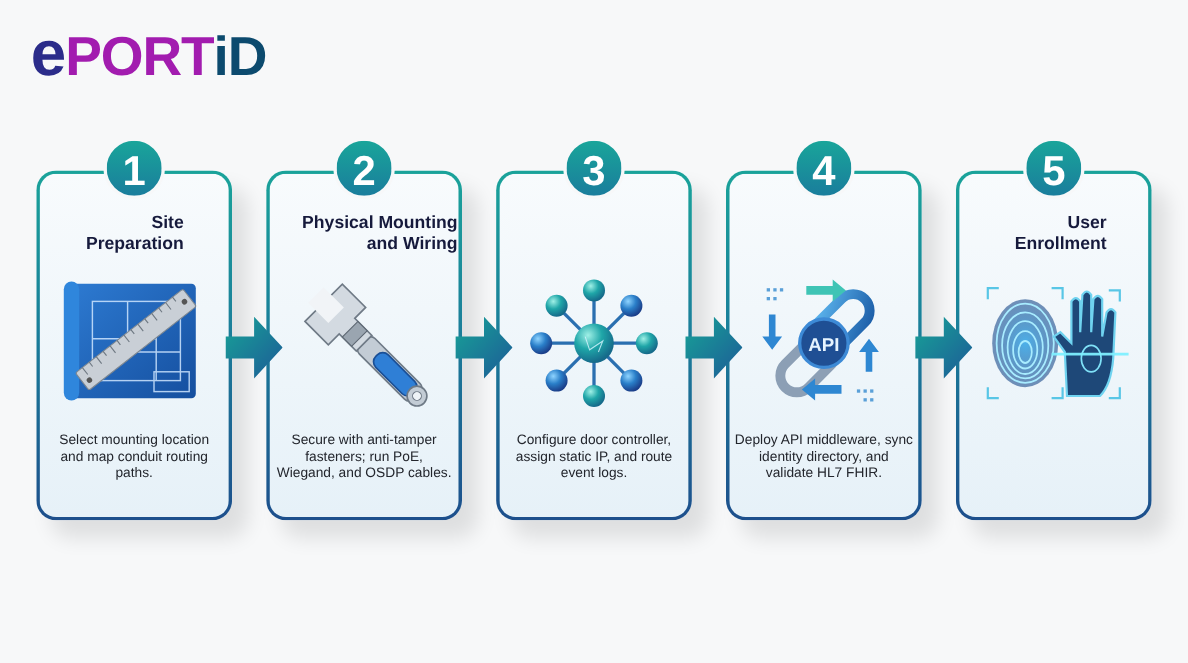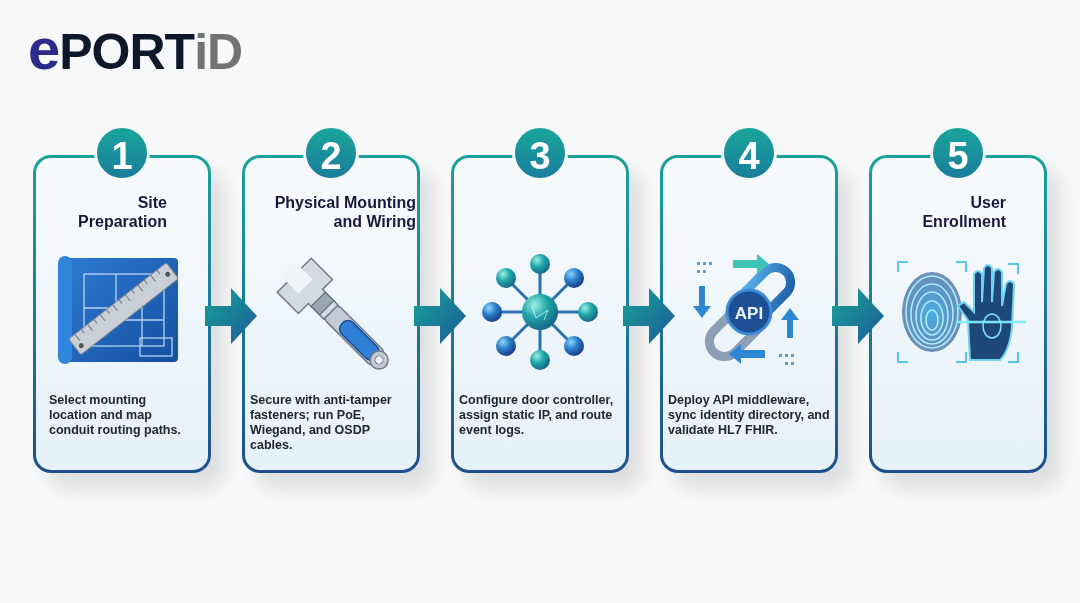--- a/index.html
+++ b/index.html
@@ -9,22 +9,22 @@
     font-family: "Liberation Sans", "DejaVu Sans", sans-serif;
     position: relative;
   }
   .logo {
     position: absolute; left: 28px; top: 24px;
     font-family: "Liberation Sans", sans-serif;
     font-weight: 900; font-size: 50px; letter-spacing: -1px;
     line-height: 50px; display: flex; align-items: baseline;
   }
   .logo .e { color: #2b2c8a; font-size: 58px; }
-  .logo .port { color: #0f172a; }
-  .logo .id { color: #737373; }
+  .logo .port { color: #a21caf; }
+  .logo .id { color: #0c4a6e; }
 
   .step {
     position: absolute; top: 155px; width: 178px; height: 318px;
   }
   .card {
     position: absolute; inset: 0;
     border-radius: 18px;
     border: 3px solid transparent;
     background:
       linear-gradient(180deg, #f8fbfd 0%, #e6f1f8 100%) padding-box,
@@ -43,21 +43,21 @@
     position: absolute; top: 38px; left: 4px; right: 4px;
     text-align: right; color: #161a3c; font-weight: 700;
     font-size: 16px; line-height: 19px;
   }
   .icon {
     position: absolute; top: 95px; left: 50%; transform: translateX(-50%);
     width: 140px; height: 125px;
   }
   .desc {
     position: absolute; top: 238px; left: 8px; right: 8px;
-    text-align: left; color: #23262d; font-size: 12.5px; line-height: 15px; font-weight: bold;
+    text-align: center; color: #23262d; font-size: 12.5px; line-height: 15px;
   }
   .arrow {
     position: absolute; top: 286px; width: 52px; height: 60px; z-index: 4;
   }
 </style>
 </head>
 <body>
 
 <div class="logo">
   <span class="e">e</span>

